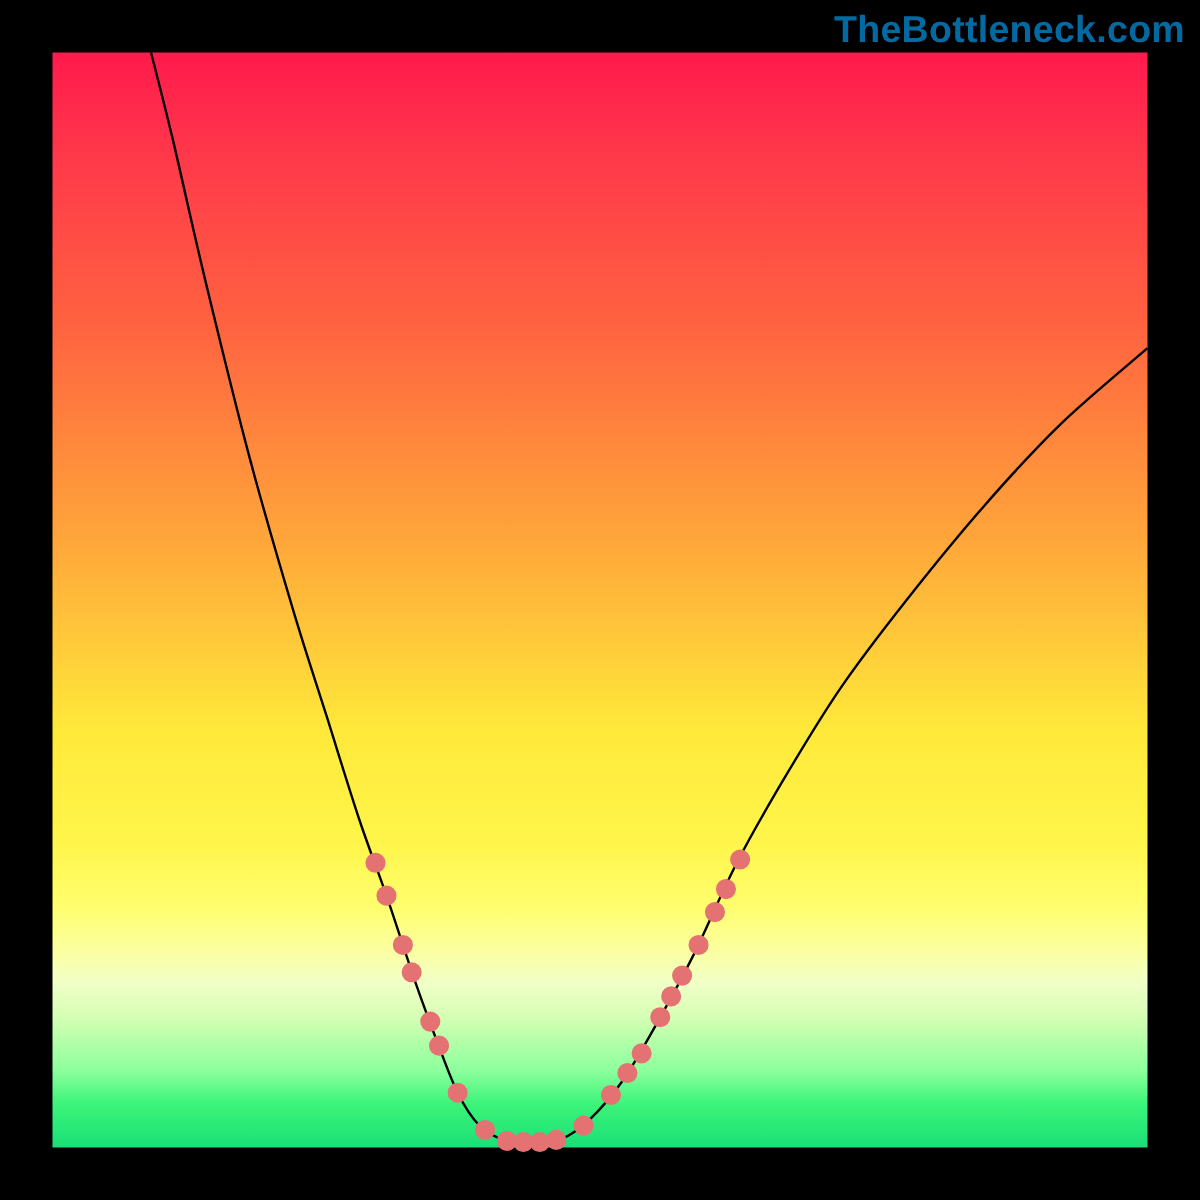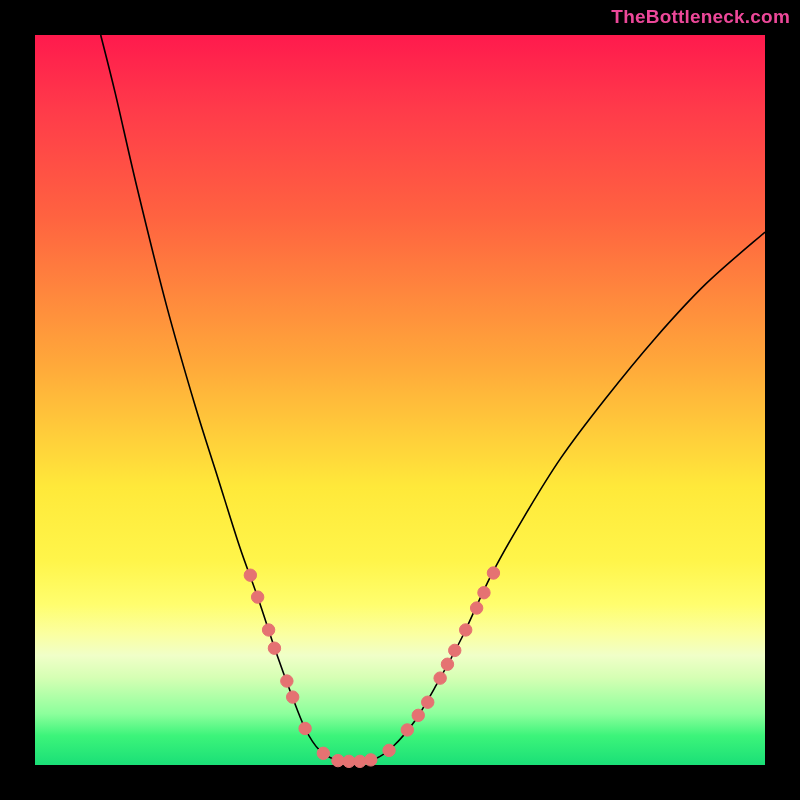--- a/index.html
+++ b/index.html
@@ -38,22 +38,22 @@
       #d6ffb4 88%,
       #8cff9c 93%,
       #3cf47a 96%,
       #1adf77 100%
     );
   }
   .watermark {
     position: absolute;
     top: 6px;
     right: 10px;
-    color: #ec4899;
-    font-size: 19px;
+    color: #0369a1;
+    font-size: 25px;
     font-weight: 600;
     letter-spacing: 0.2px;
     user-select: none;
   }
   svg.curve {
     position: absolute;
     left: 0;
     top: 0;
     width: 730px;
     height: 730px;

